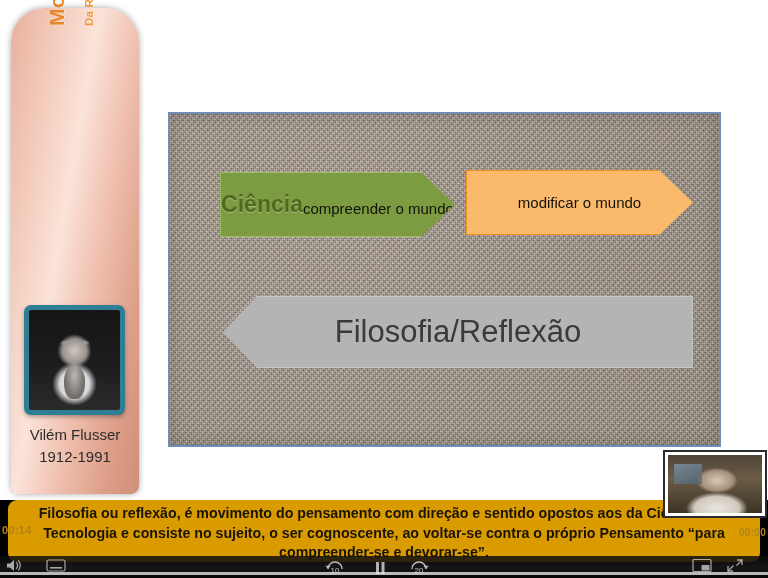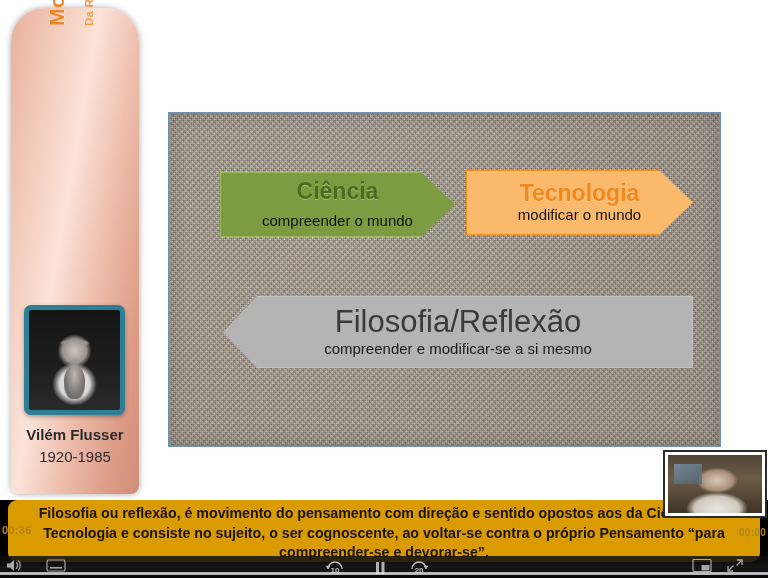--- a/index.html
+++ b/index.html
@@ -33,39 +33,39 @@
               radial-gradient(ellipse 34% 30% at 50% 74%, #efefef 0%, #d8d8d8 48%, rgba(180,180,180,0) 72%),
               radial-gradient(ellipse 22% 20% at 50% 41%, #cfc8c2 0%, #9a938d 60%, rgba(60,58,56,0) 85%),
               radial-gradient(ellipse 9% 4% at 41% 33%, #f2f2f2 0%, rgba(200,200,200,0) 80%),
               radial-gradient(ellipse 9% 4% at 60% 33%, #f2f2f2 0%, rgba(200,200,200,0) 80%),
               linear-gradient(180deg,#151515 0%,#1d1d1d 55%,#2a2a2a 100%);}
   #portrait:after{content:"";position:absolute;left:38%;top:55%;width:24%;height:34%;
                   background:radial-gradient(ellipse at 50% 30%,#bdb7b1 0%,#6e6a66 70%,rgba(40,40,40,0) 100%);
                   border-radius:50% 50% 40% 40%;}
 
   #flusser-name{position:absolute;left:0;top:418px;width:128px;text-align:center;
-                font-size:15px;font-weight:bold;color:#2b2b2b;}
+                font-size:15px;font-weight:normal;color:#2b2b2b;}
   #flusser-years{position:absolute;left:0;top:440px;width:128px;text-align:center;
                  font-size:15px;color:#2b2b2b;}
 
   
   #panel{position:absolute;left:168px;top:112px;width:553px;height:335px;
          border:2px solid #6f8fb5;box-sizing:border-box;
          background-color:#a79a8d;
          background-image:
            repeating-linear-gradient(0deg, rgba(255,255,255,.10) 0 1px, rgba(0,0,0,.10) 1px 2px),
            repeating-linear-gradient(90deg, rgba(255,255,255,.09) 0 1px, rgba(0,0,0,.09) 1px 2px),
            repeating-linear-gradient(45deg, rgba(120,105,92,.30) 0 2px, rgba(215,205,194,.26) 2px 4px),
            repeating-linear-gradient(-45deg, rgba(90,78,68,.22) 0 3px, rgba(232,224,214,.20) 3px 5px),
            radial-gradient(circle at 30% 30%, rgba(255,255,255,.14), rgba(0,0,0,.10));
          background-size:2px 2px,2px 2px,5px 5px,7px 7px,100% 100%;
          box-shadow:inset 0 0 18px rgba(0,0,0,.18);}
 
   .chevron{position:absolute;box-sizing:border-box;
-           display:flex;flex-direction:column;align-items:center;justify-content:center;
+           display:flex;flex-direction:row;align-items:center;justify-content:center;
            filter:drop-shadow(2px 3px 3px rgba(0,0,0,.45));}
   .chev-r{clip-path:polygon(0 0, calc(100% - 34px) 0, 100% 50%, calc(100% - 34px) 100%, 0 100%);}
   .chev-l{clip-path:polygon(34px 0, 100% 0, 100% 100%, 34px 100%, 0 50%);}
 
   #arrow-ciencia{left:50px;top:58px;width:235px;height:65px;
                  background:#7d9b40;border:1px solid #9fbb63;}
   #arrow-ciencia .big{font-size:23px;font-weight:bold;color:#4f6a1f;
                       text-shadow:0 1px 1px rgba(255,255,255,.35);line-height:1.05;}
   #arrow-ciencia .small{font-size:15px;color:#11120c;line-height:1.2;margin-top:8px;}
 
@@ -105,21 +105,21 @@
           background:linear-gradient(180deg,rgba(10,10,10,.82) 0%,rgba(24,24,24,.92) 55%,rgba(6,6,6,.95) 100%);}
   #progress-track{position:absolute;left:0;top:16px;width:768px;height:3px;background:#b9b9b9;}
   #progress-fill{position:absolute;left:0;top:0;height:3px;width:0%;background:#e8e8e8;}
   .pctrl{position:absolute;top:2px;opacity:.72;color:#ededed;}
   #time-left{position:absolute;left:2px;top:524px;font-size:11px;color:#b5801b;
              font-weight:bold;z-index:8;letter-spacing:.3px;}
   #time-right{position:absolute;right:2px;top:527px;font-size:10px;color:#b08420;
               font-weight:bold;z-index:8;letter-spacing:.3px;text-align:center;}
 
   .skipbtn{position:absolute;top:3px;width:26px;height:17px;color:#e6e6e6;opacity:.8;
-           font-size:8px;font-weight:bold;display:flex;align-items:flex-end;justify-content:center;}
+           font-size:8px;font-weight:normal;display:flex;align-items:flex-end;justify-content:center;}
   .skipbtn svg{position:absolute;left:0;top:0;}
   .skipbtn span{position:relative;z-index:2;line-height:10px;}
 
   #btn-back10{left:322px;}
   #btn-pause{left:372px;width:16px;height:17px;top:3px;display:flex;align-items:center;justify-content:center;}
   #btn-fwd30{left:406px;}
   #btn-volume{left:6px;}
   #btn-cc{left:46px;}
   #btn-pip{left:692px;}
   #btn-fullscreen{left:726px;}
@@ -135,52 +135,50 @@
       <div id="sidebar-title-wrap">
         <div class="vtxt" id="title-main">Movimentos do Pensamento</div>
         <div class="vtxt" id="title-sub">Da Religiosidade: Pensamento e Reflexão</div>
       </div>
 
       <div id="portrait-frame">
         <div id="portrait"></div>
       </div>
 
       <div id="flusser-name">Vilém Flusser</div>
-      <div id="flusser-years">1920-1985</div>
+      <div id="flusser-years">1912-1991</div>
     </div>
 
     <div id="panel">
 
       <div class="chevron chev-r" id="arrow-ciencia">
         <div class="big">Ciência</div>
         <div class="small">compreender o mundo</div>
       </div>
 
       <div class="chevron chev-r" id="arrow-tecnologia">
-        <div class="big">Tecnologia</div>
         <div class="small">modificar o mundo</div>
       </div>
 
       <div class="chevron chev-l" id="arrow-filosofia">
         <div class="big">Filosofia/Reflexão</div>
-        <div class="small">compreender e modificar-se a si mesmo</div>
       </div>
 
     </div>
   </div>
 
   <div id="webcam">
     <div id="webcam-inner"></div>
   </div>
 
   <div id="caption">
     <div id="caption-text">Filosofia ou reflexão, é movimento do pensamento  com direção e sentido opostos aos da Ciência e da Tecnologia e consiste no sujeito, o ser cognoscente, ao voltar-se contra o próprio Pensamento “para compreender-se e devorar-se”.</div>
   </div>
 
-  <div id="time-left">00:36</div>
+  <div id="time-left">00:14</div>
   <div id="time-right">00:00</div>
 
   <div id="player">
 
     <div id="progress-track">
       <div id="progress-fill" style="width: 0%;"></div>
     </div>
 
     <div class="pctrl" id="btn-volume">
       <svg width="18" height="15" viewBox="0 0 18 15">

